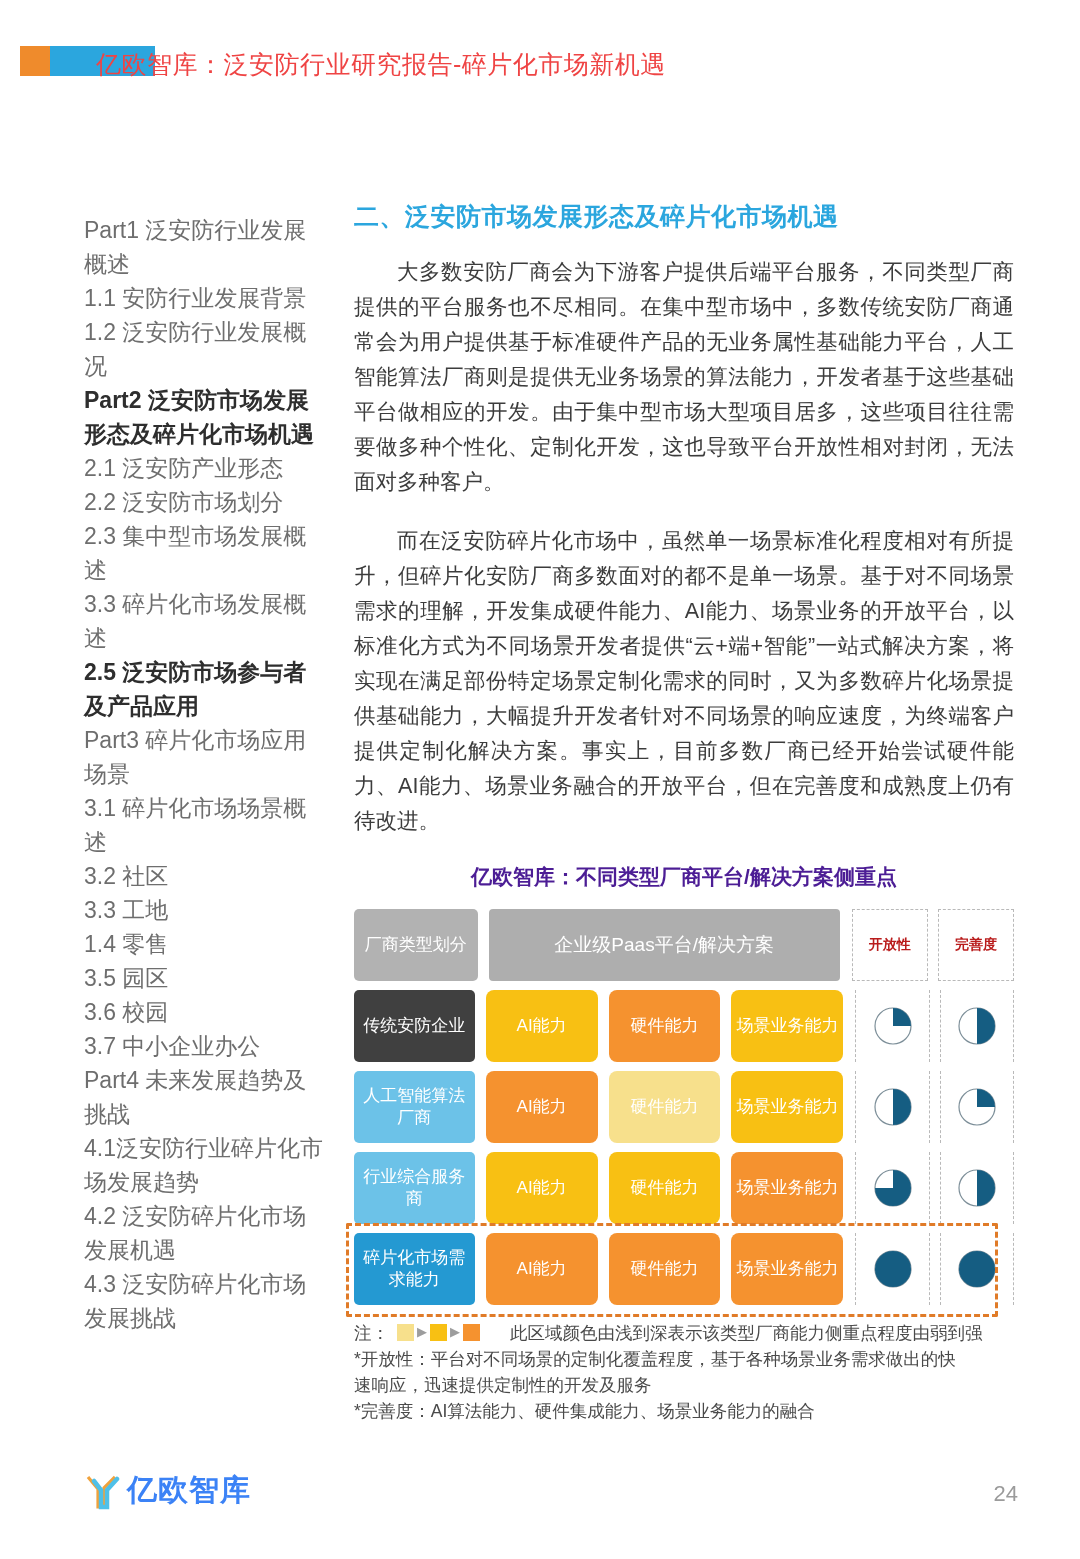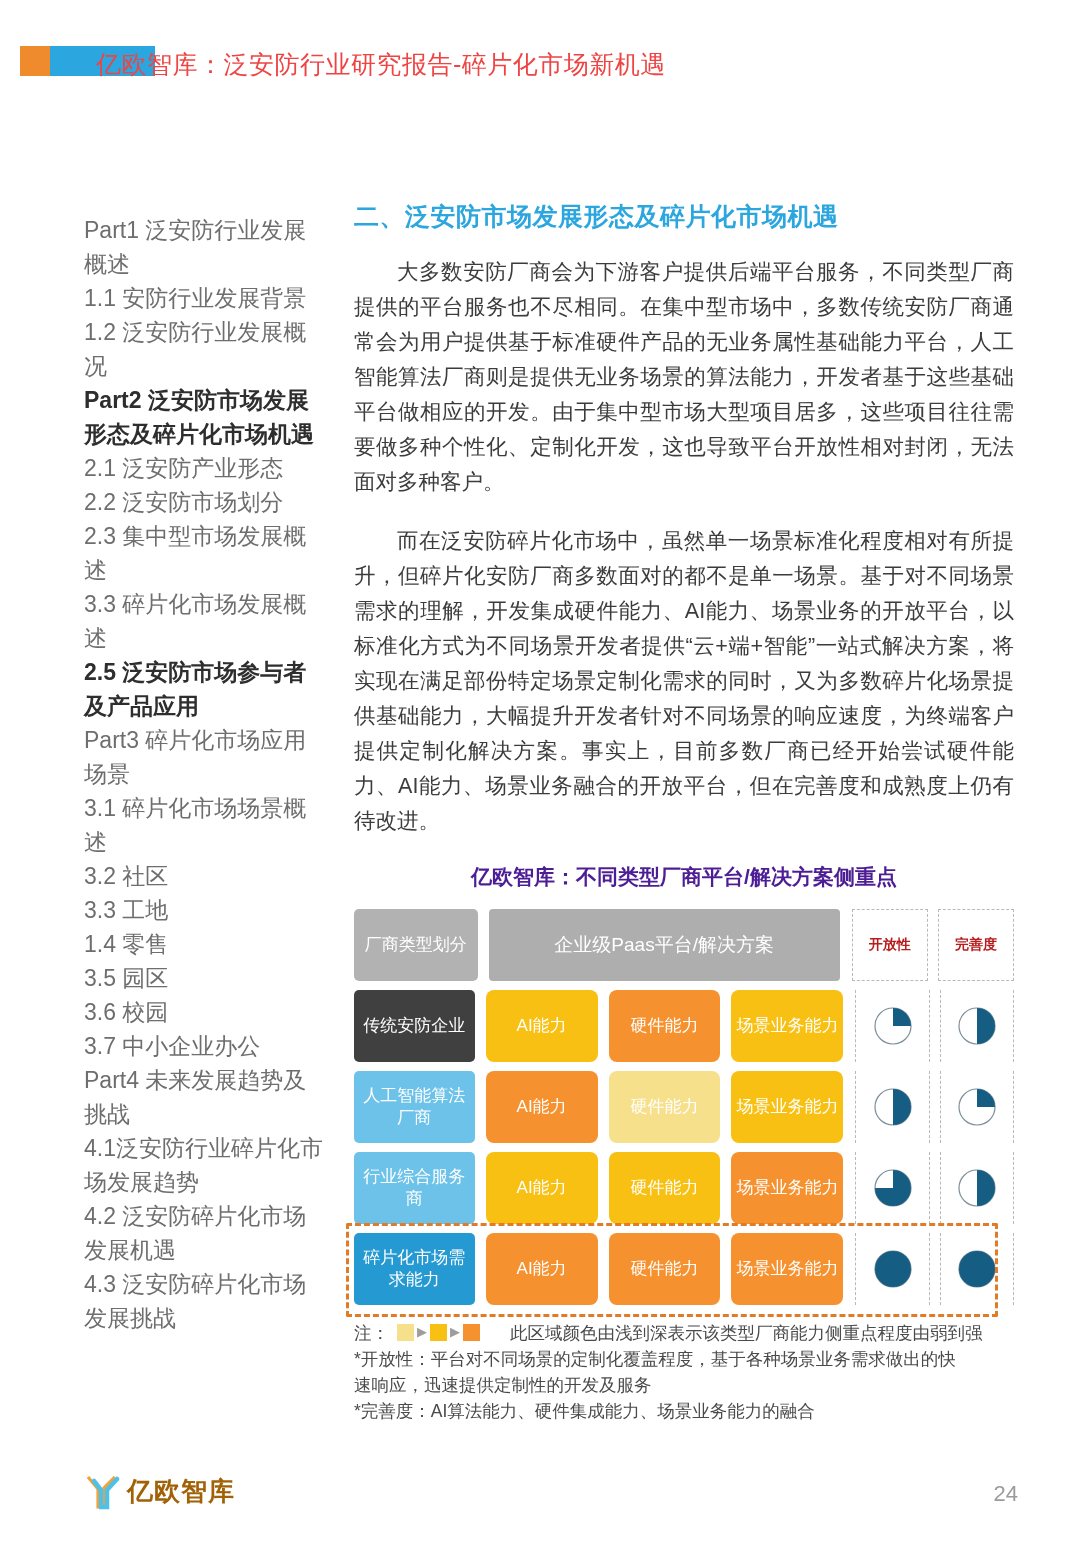--- a/index.html
+++ b/index.html
@@ -87,21 +87,21 @@
     margin-top:14px; font-size:17.5px; line-height:26px; color:#4a4a4a;
   }
   .note-line { white-space:nowrap; }
   .legend-swatches { display:inline-flex; align-items:center; gap:3px; vertical-align:-2px; margin:0 30px 0 8px; }
   .sw { width:17px; height:17px; display:inline-block; }
   .arrowglyph { color:#9d9d9d; font-size:13px; }
 
   
   .footer { position:absolute; bottom:0; left:0; width:1080px; height:110px; }
   .logo { position:absolute; left:84px; bottom:48px; display:flex; align-items:center; gap:7px; }
-  .logo-text { font-size:26px; color:#a16207; font-weight:bold; letter-spacing:1px; }
+  .logo-text { font-size:30px; color:#3b82f6; font-weight:bold; letter-spacing:1px; }
   .pageno { position:absolute; right:62px; bottom:52px; font-size:22px; color:#9b9b9b; }
 </style>
 </head>
 <body>
 
 <div class="header">
   <div class="hdr-bar">
     <div class="seg-orange"></div>
     <div class="seg-blue"></div>
   </div>

